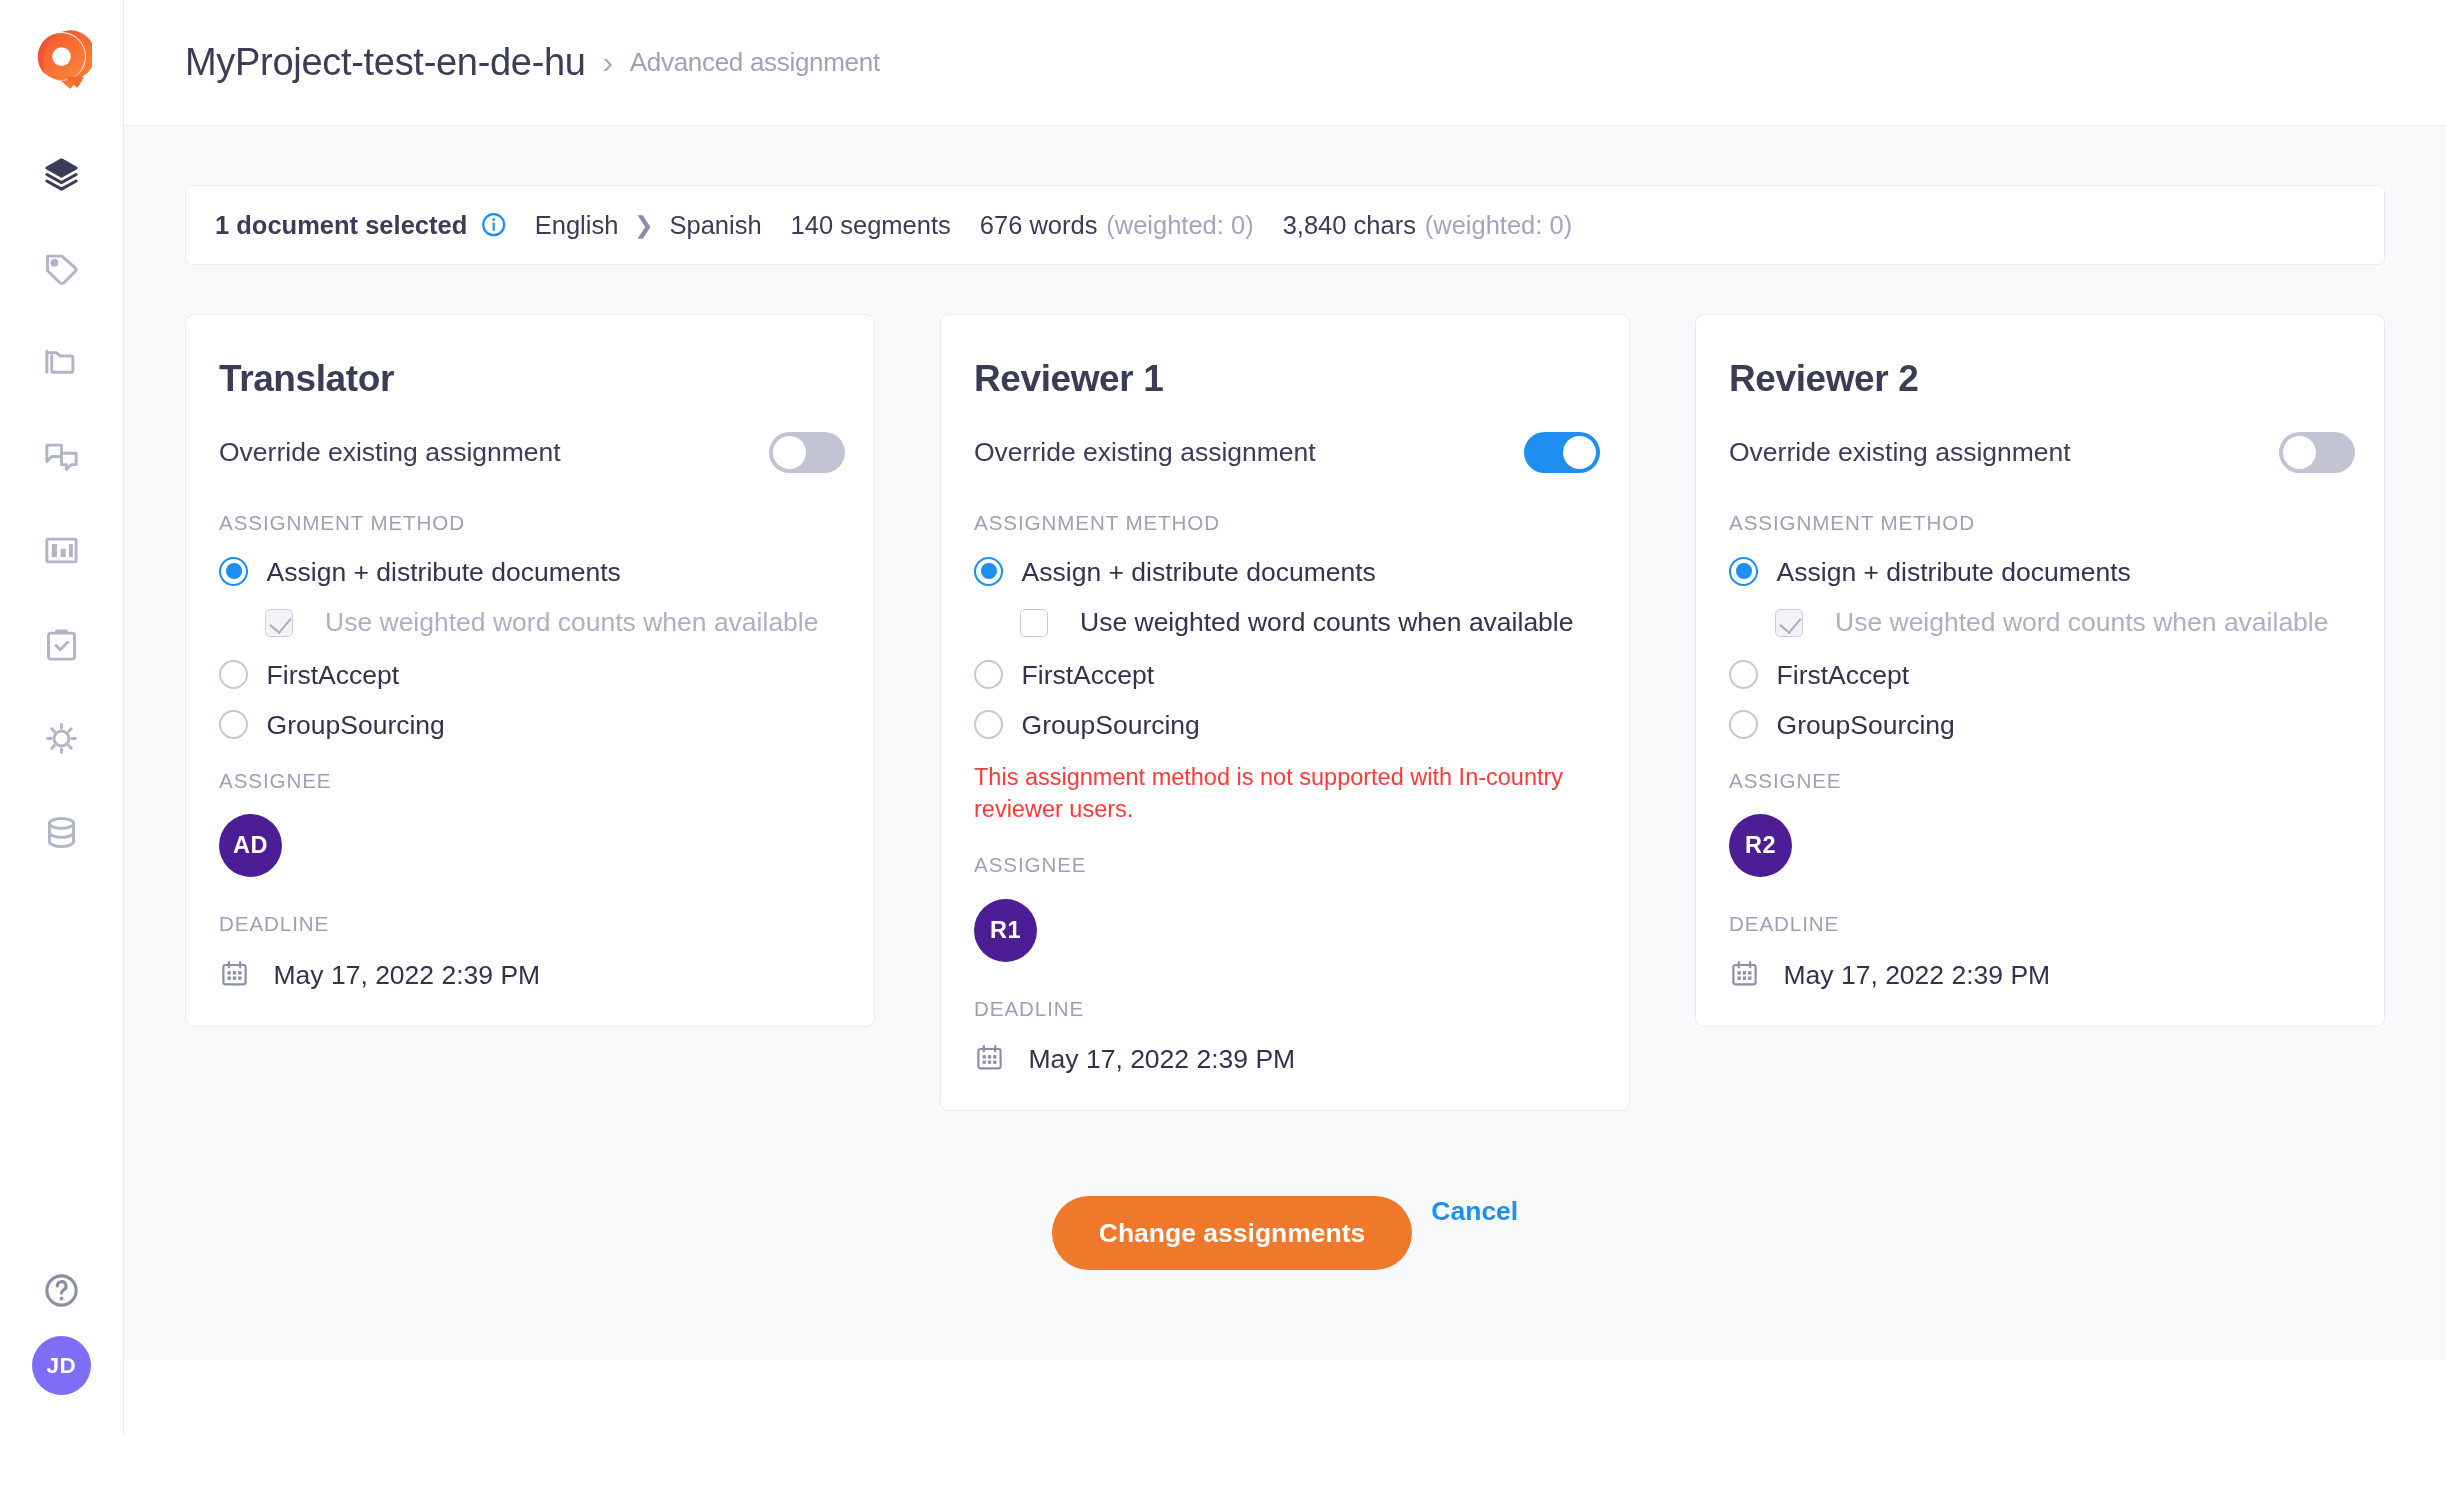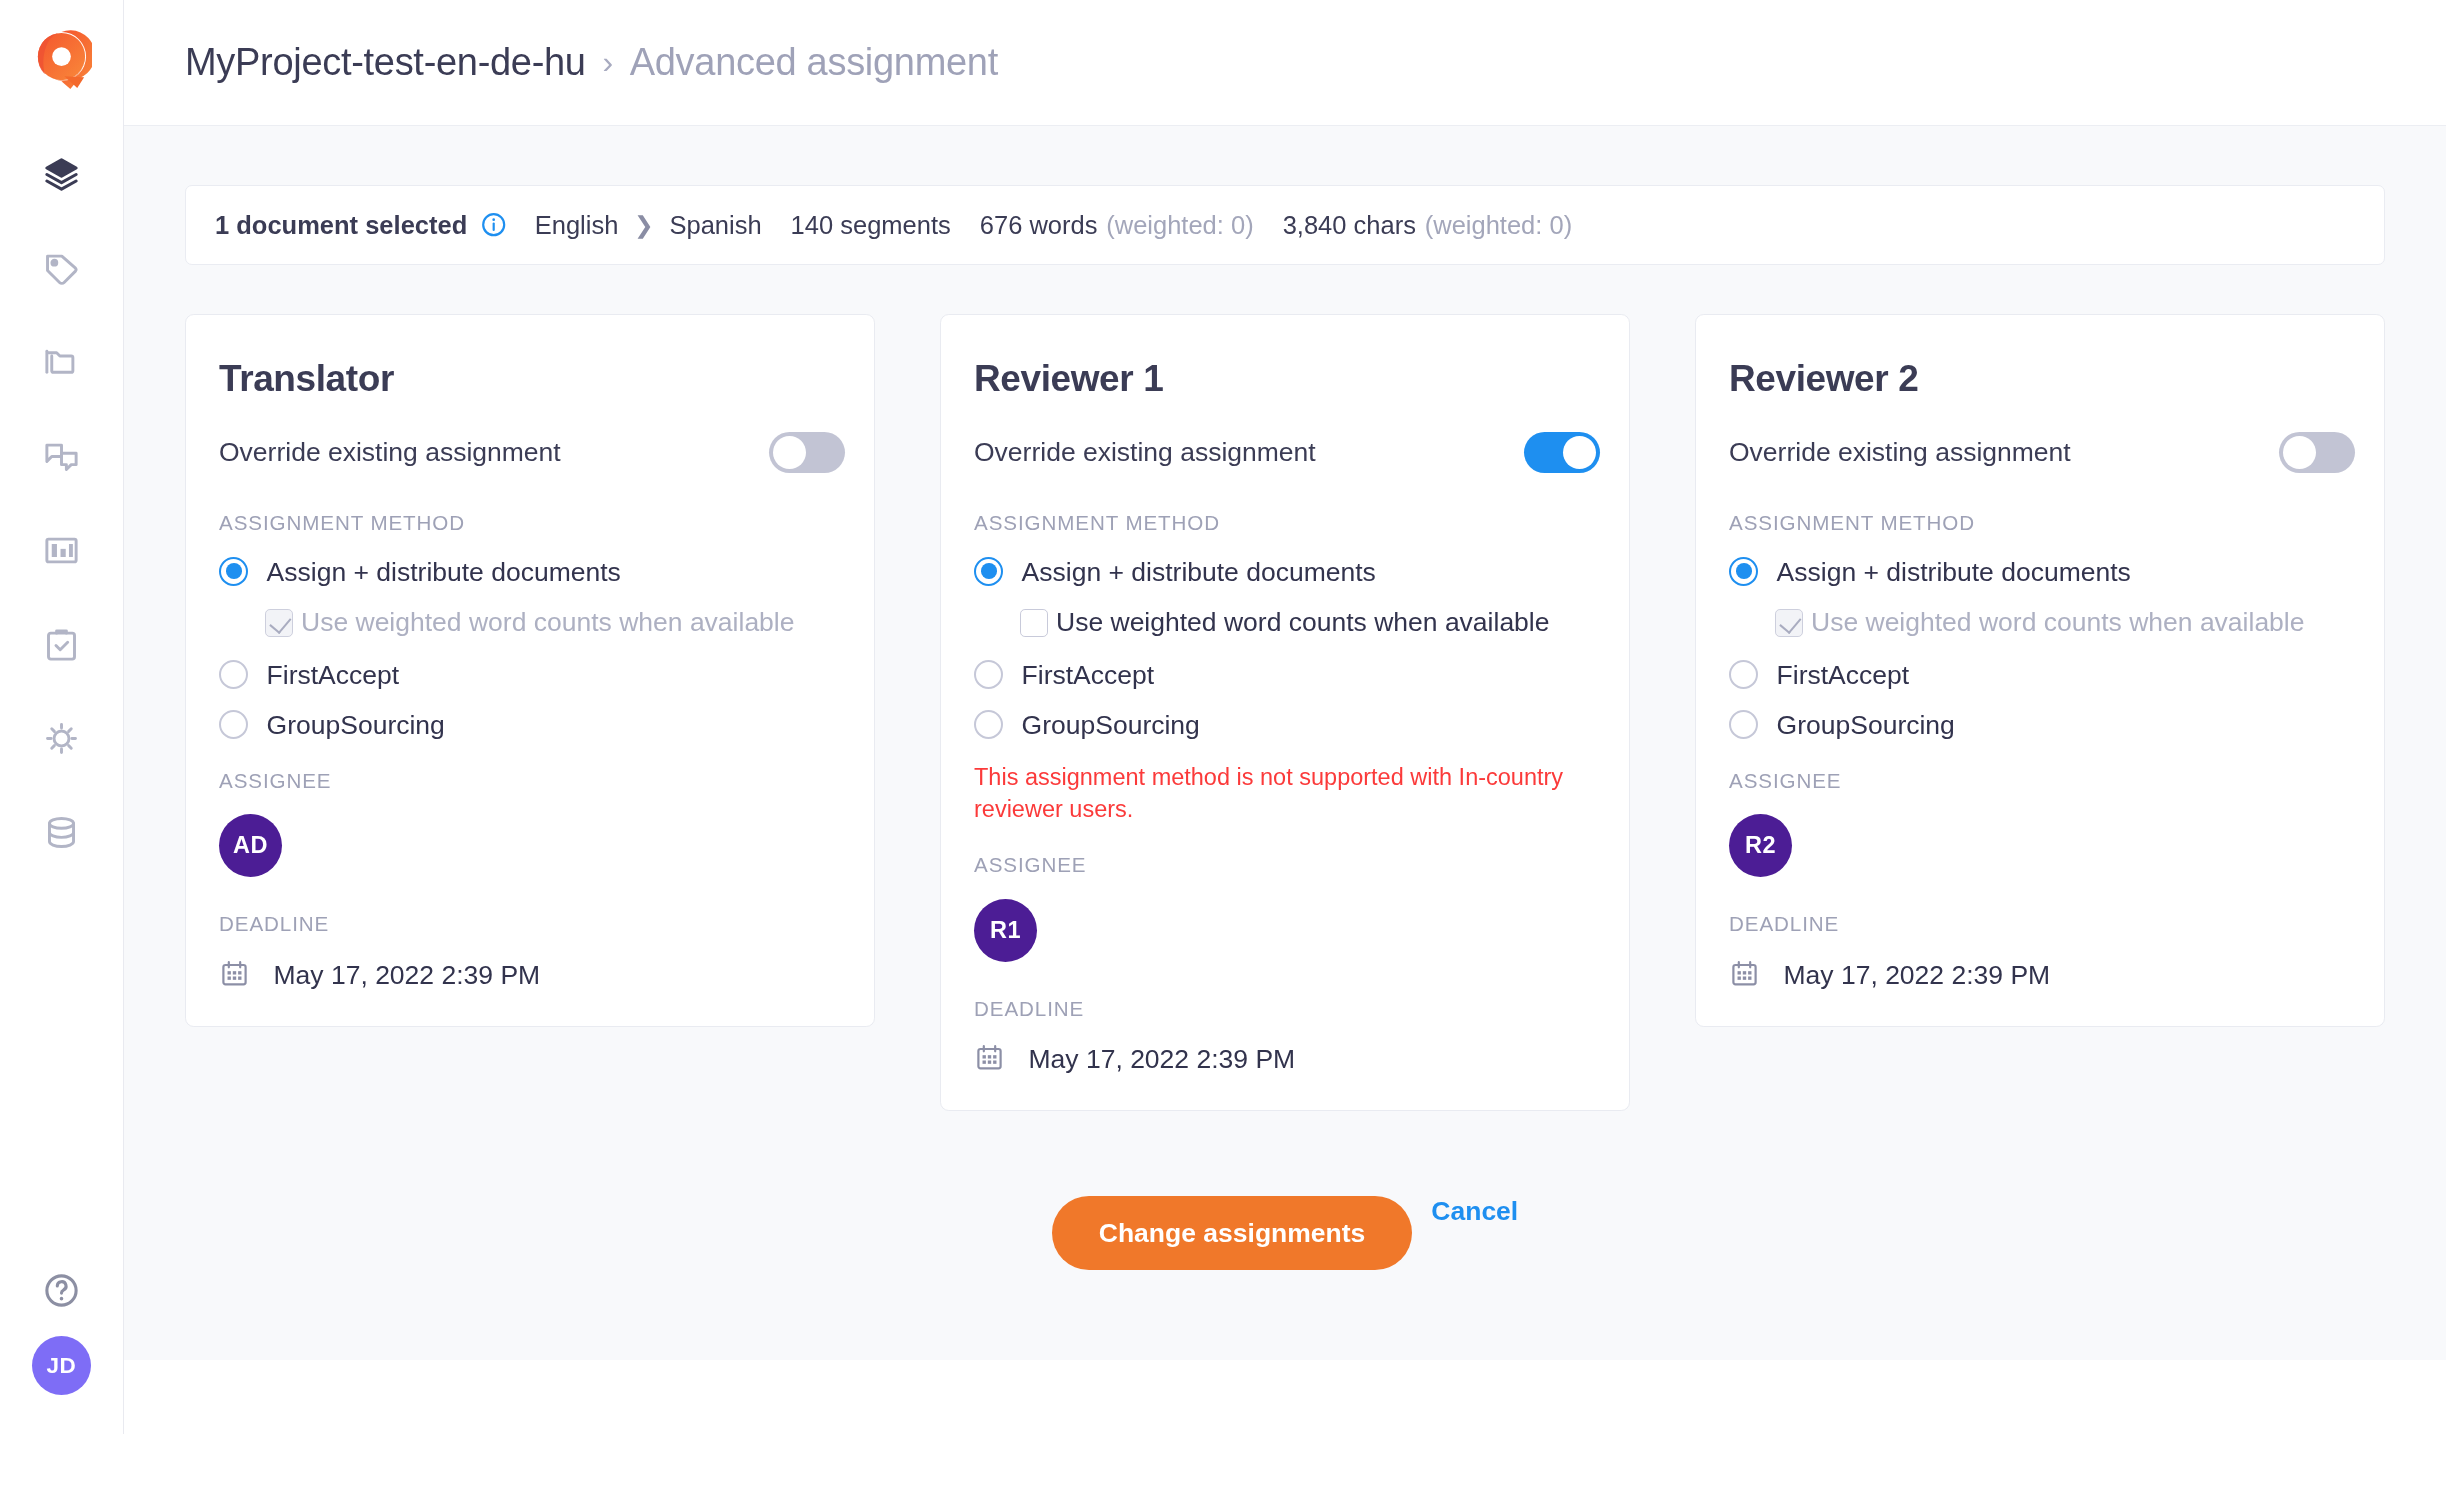--- a/index.html
+++ b/index.html
@@ -43,21 +43,21 @@
     background: #ffffff;
     display: flex; align-items: center;
     padding-left: 61px;
     border-bottom: 1px solid #eceef3;
   }
   .crumbs { display: flex; align-items: center; gap: 16.7px; }
   .crumb-project {
     font-size: 38px; color: #3b3c55; letter-spacing: -0.3px; cursor: pointer;
   }
   .crumb-sep { font-size: 32px; color: #a8abc0; }
-  .crumb-current { font-size: 38px; color: #9fa2b8; letter-spacing: -0.3px; }
+  .crumb-current { font-size: 26px; color: #9fa2b8; letter-spacing: -0.3px; }
 
   .content {
     flex: 1; background: #f8f9fb; padding: 0 61px;
     display: flex; flex-direction: column; overflow: hidden;
   }
 
   
   .infobar {
     margin-top: 59px;
     background: #ffffff;
@@ -122,21 +122,21 @@
     flex: 0 0 29px; position: relative; cursor: pointer;
   }
   .radio.checked { border-color: #1e8ff0; }
   .radio.checked::after {
     content: ''; position: absolute;
     top: 4.9px; left: 4.9px; width: 15.7px; height: 15.7px;
     border-radius: 50%; background: #1e8ff0;
   }
   .radio-label { font-size: 26.5px; color: #32334d; }
 
-  .check-row { display: flex; align-items: center; gap: 8px; margin: 13.7px 0 21.6px 46px; }
+  .check-row { display: flex; align-items: center; gap: 32px; margin: 13.7px 0 21.6px 46px; }
   .checkbox {
     width: 28px; height: 28px; border-radius: 4.9px;
     border: 1.6px solid #c8cada; background: #fff;
     flex: 0 0 28px; position: relative; cursor: pointer;
   }
   .checkbox.disabled-checked { background: #f2f3f7; border-color: #cdcfdd; }
   .checkbox.disabled-checked::after {
     content: ''; position: absolute; left: 7.8px; top: 2.9px;
     width: 10.8px; height: 16.7px;
     border-right: 2.5px solid #a9acc0; border-bottom: 2.5px solid #a9acc0;

